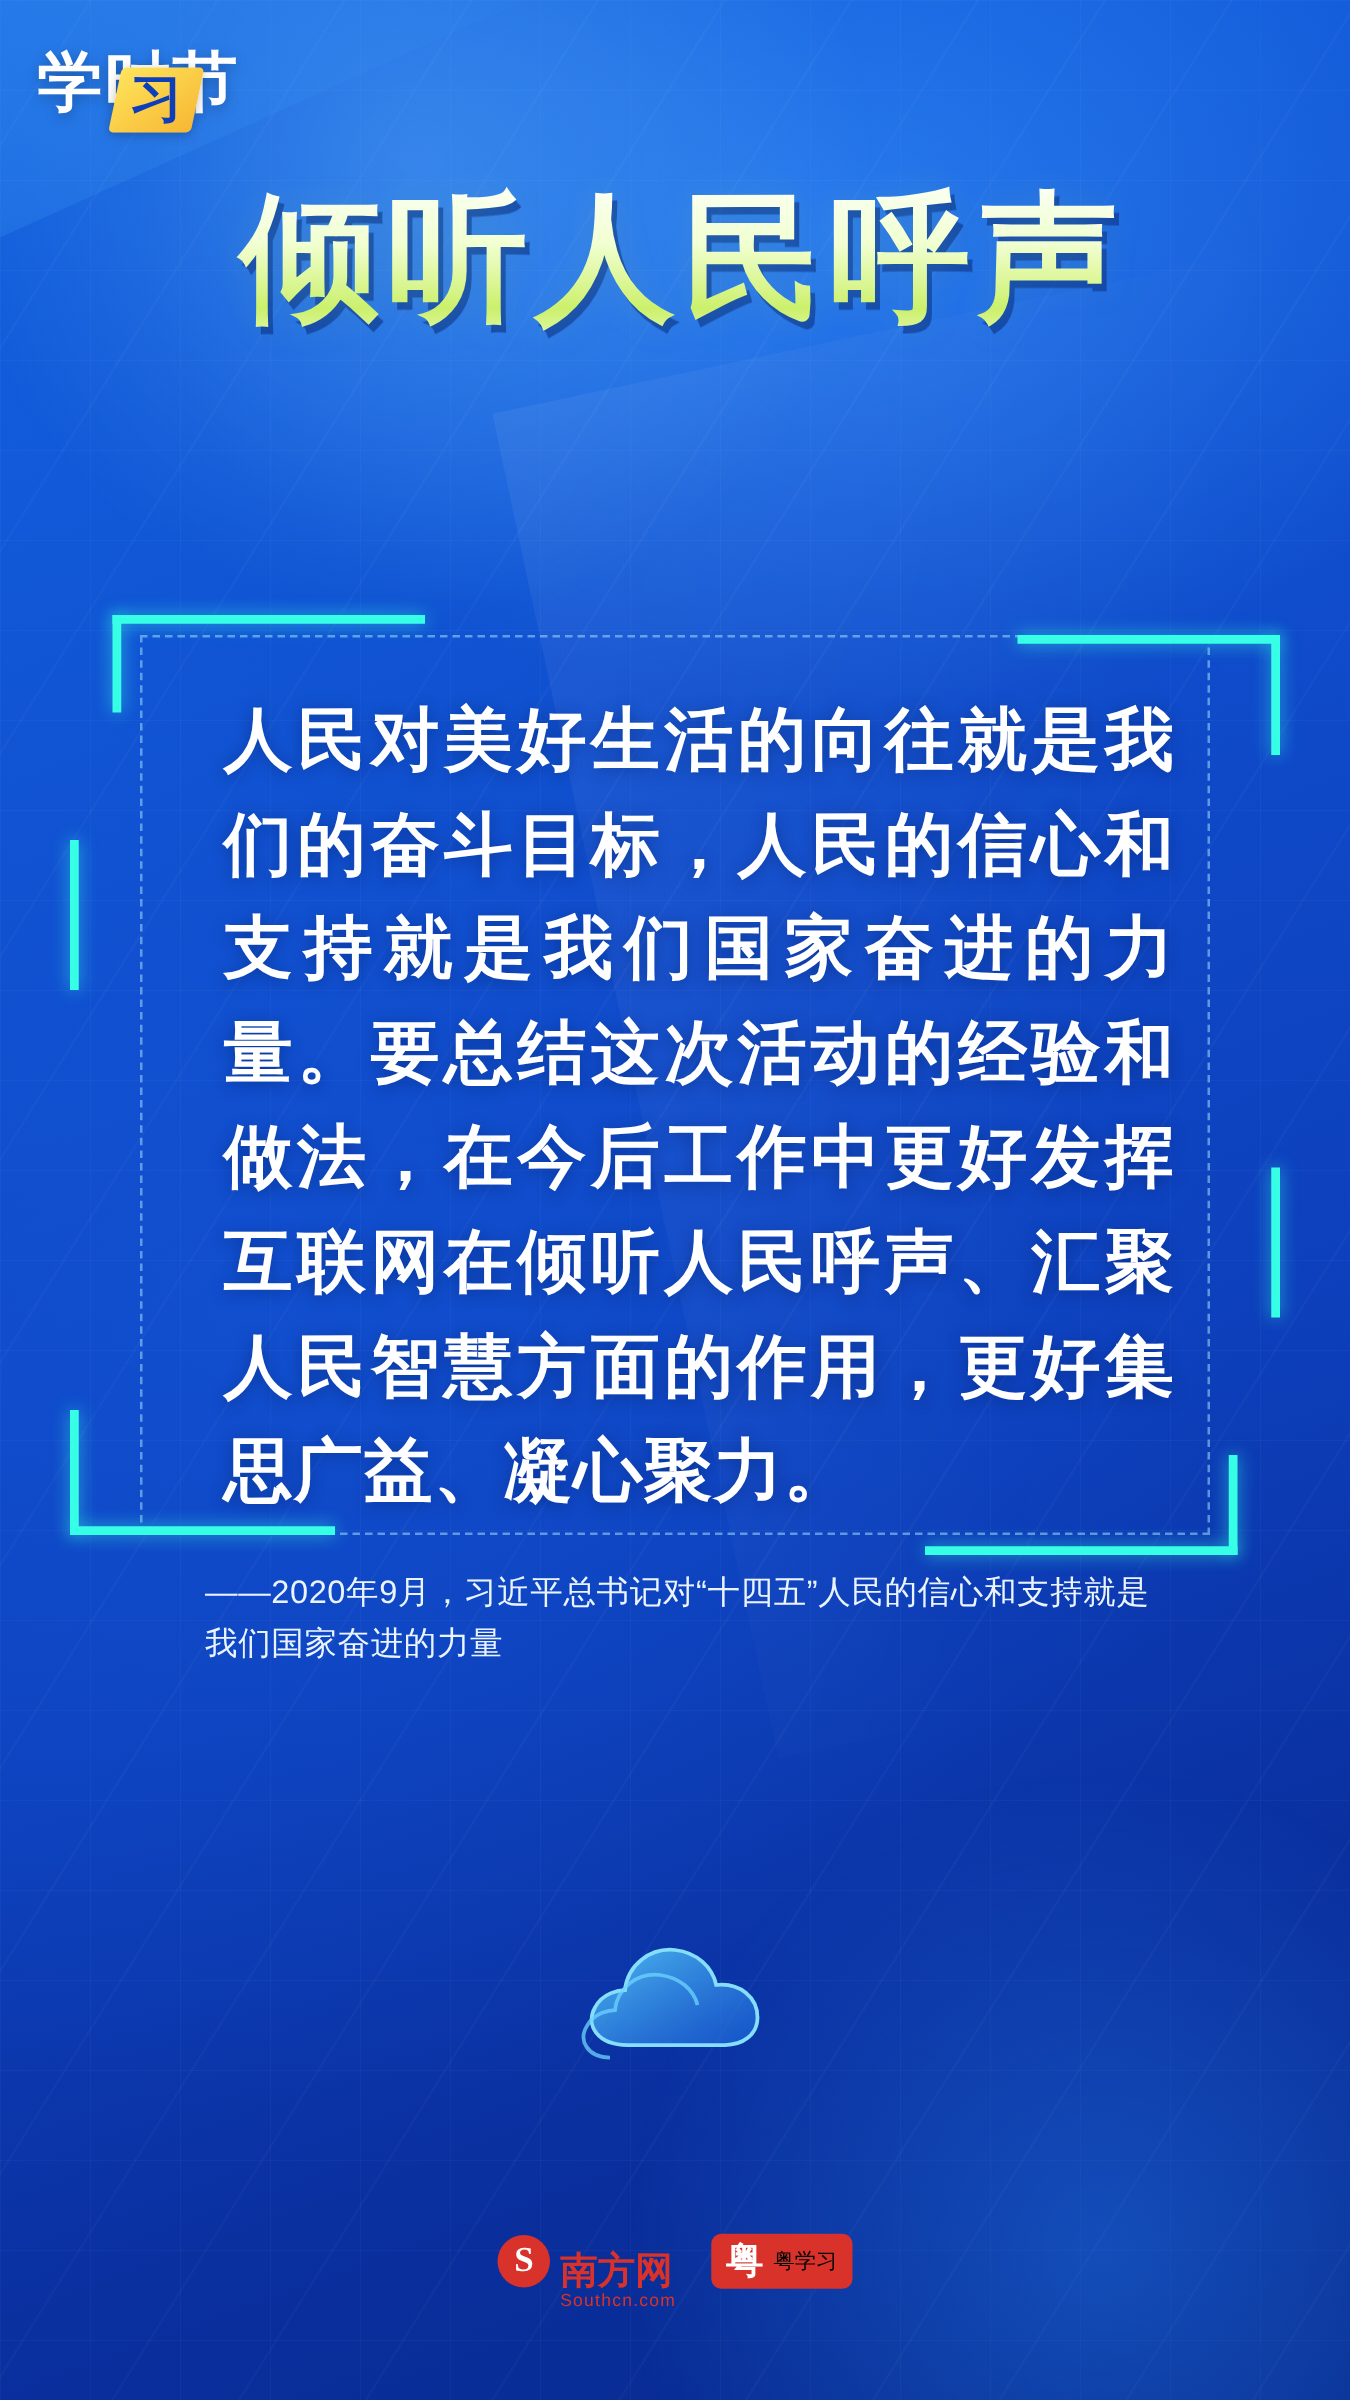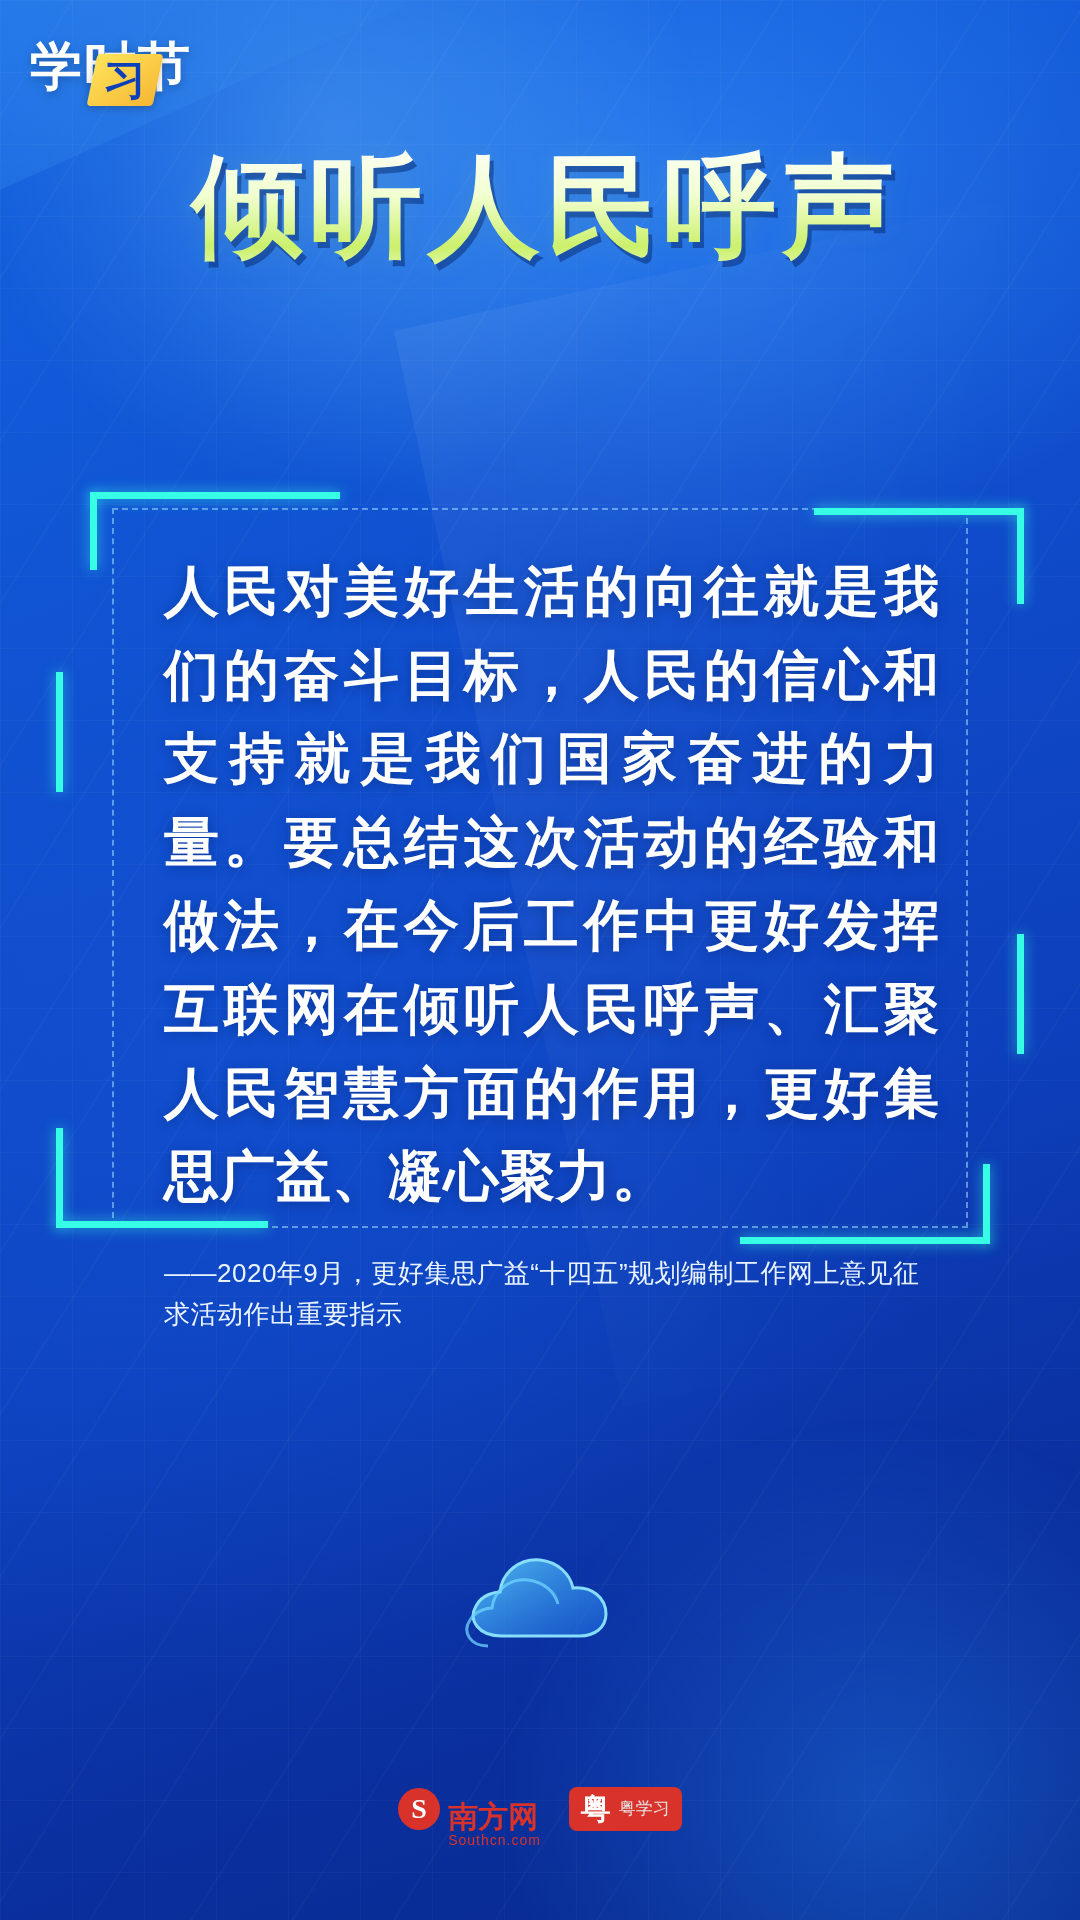--- a/index.html
+++ b/index.html
@@ -172,20 +172,21 @@
   }
   .quote-body {
     font-size: 55px;
     line-height: 1.52;
     color: #ffffff;
     font-weight: 700;
     letter-spacing: 1px;
     text-align: justify;
     text-shadow: 0 2px 12px rgba(0,30,100,.45);
     font-family: "Liberation Sans", "DejaVu Sans", sans-serif;
+    margin-left: 15px;
   }
   .quote-source {
     margin-top: 34px;
     font-size: 26px;
     line-height: 1.6;
     color: #eaf4ff;
     letter-spacing: .5px;
     font-family: "Liberation Sans", "DejaVu Sans", sans-serif;
   }
 
@@ -253,21 +254,21 @@
   }
   .logo-y-mark {
     font-size: 30px;
     color: #ffffff;
     font-weight: 700;
     line-height: 1;
     font-family: "Liberation Serif", "DejaVu Serif", serif;
   }
   .logo-y-text {
     font-size: 17px;
-    color: #e5e5e5;
+    color: #000000;
     line-height: 1.15;
     font-family: "Liberation Sans", "DejaVu Sans", sans-serif;
   }
 </style>
 </head>
 <body>
 
 <div class="poster">
 
   <div class="bg-grid"></div>
@@ -296,21 +297,21 @@
     <div class="corner c-tr-v"></div>
     <div class="corner c-bl-h"></div>
     <div class="corner c-bl-v"></div>
     <div class="corner c-br-h"></div>
     <div class="corner c-br-v"></div>
     <div class="corner c-ml"></div>
     <div class="corner c-mr"></div>
 
     <div class="quote">
       <div class="quote-body">人民对美好生活的向往就是我们的奋斗目标，人民的信心和支持就是我们国家奋进的力量。要总结这次活动的经验和做法，在今后工作中更好发挥互联网在倾听人民呼声、汇聚人民智慧方面的作用，更好集思广益、凝心聚力。</div>
-      <div class="quote-source">——2020年9月，更好集思广益“十四五”规划编制工作网上意见征求活动作出重要指示</div>
+      <div class="quote-source">——2020年9月，习近平总书记对“十四五”人民的信心和支持就是我们国家奋进的力量</div>
     </div>
   </div>
 
   <div class="emblem">
     <svg width="200" height="150" viewBox="0 0 200 150" xmlns="http://www.w3.org/2000/svg" aria-hidden="true">
       <defs>
         <linearGradient id="cloudGrad" x1="0" y1="0" x2="1" y2="1">
           <stop offset="0%" stop-color="#5fd8ff" stop-opacity="0.85"></stop>
           <stop offset="100%" stop-color="#1f6fe8" stop-opacity="0.55"></stop>
         </linearGradient>

